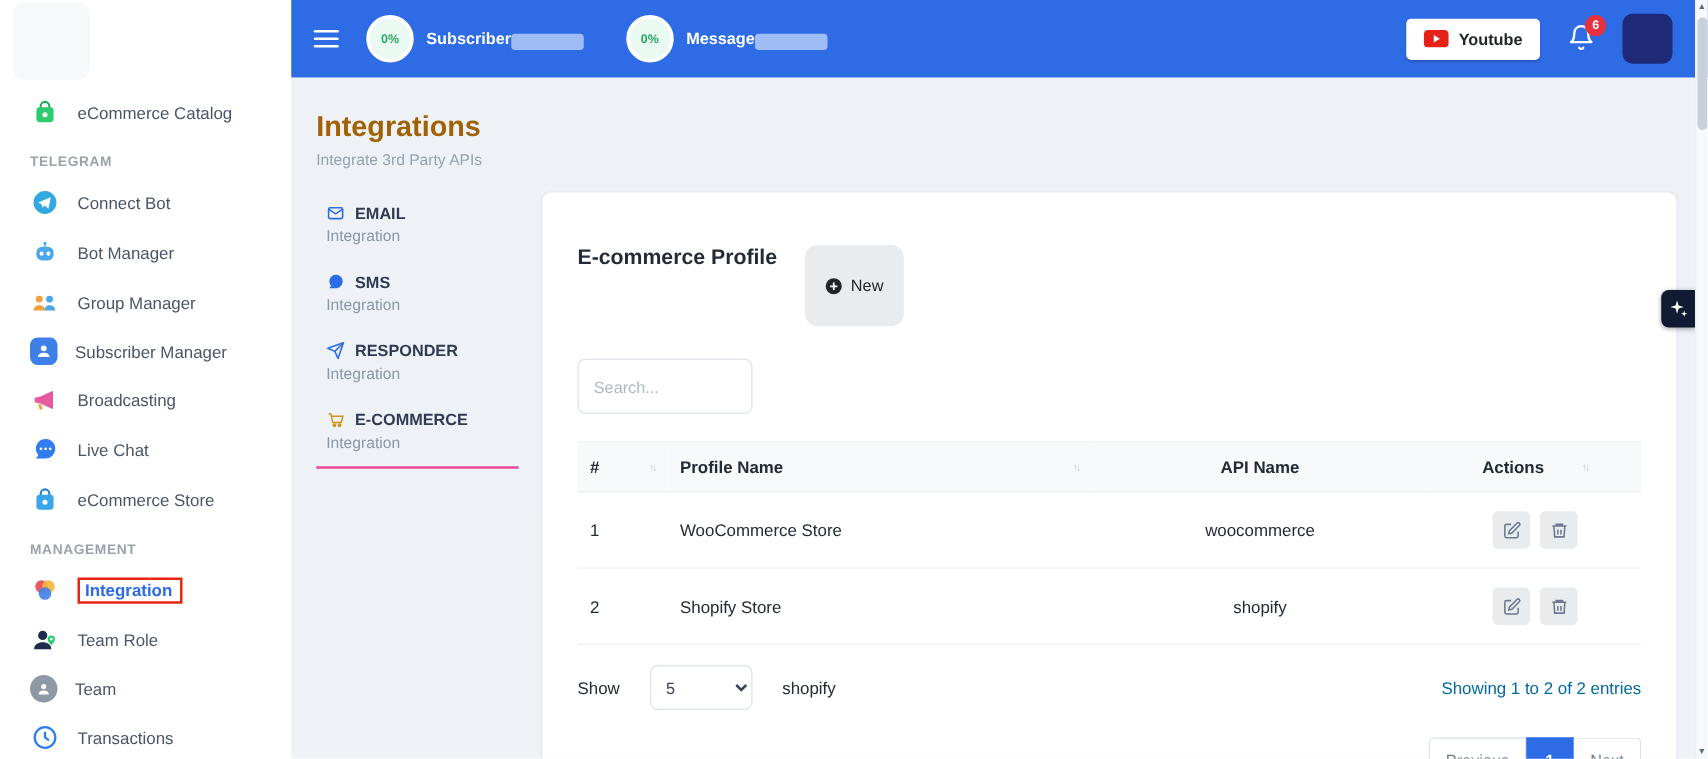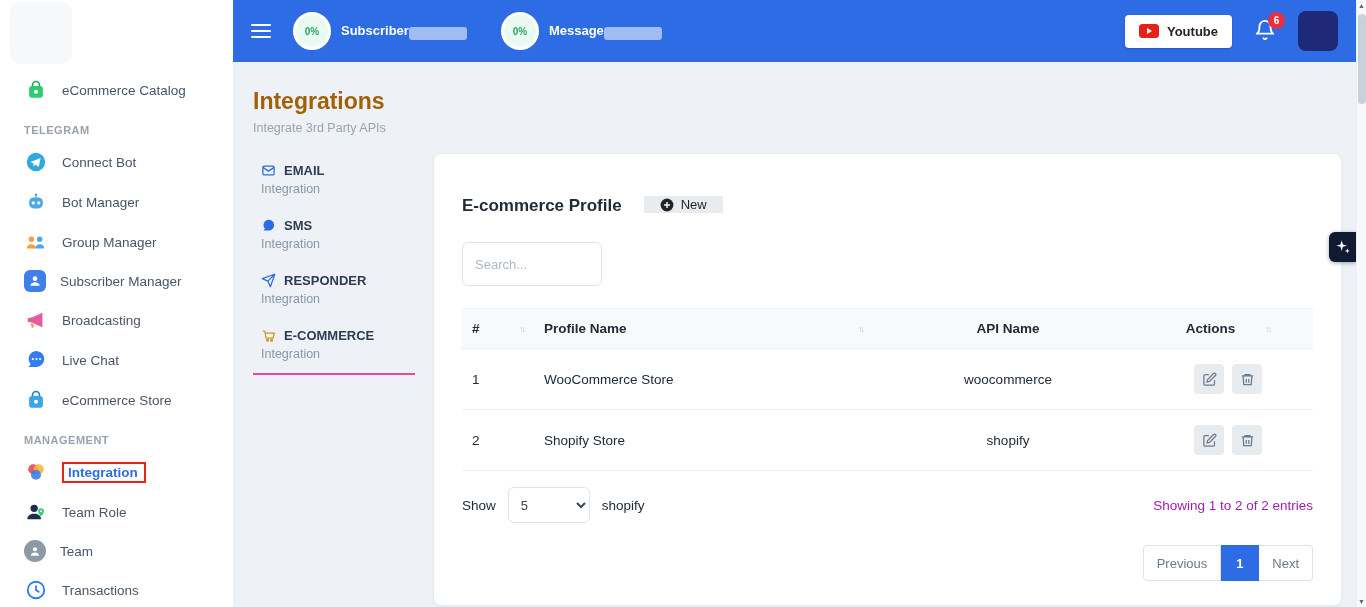--- a/index.html
+++ b/index.html
@@ -47,42 +47,42 @@
   .tabs-col { width:162px; flex:0 0 162px; }
   .tab { padding:10px 0 12px 8px; cursor:pointer; }
   .tab-line1 { display:flex; align-items:center; gap:8px; font-size:13px; font-weight:bold; color:#2f3b52; }
   .tab-line1 svg { width:15px; height:15px; }
   .tab-sub { font-size:12.5px; color:#8a97a6; margin-top:4px; }
   .tab.active { border-bottom:2px solid #ec4899; }
 
   .card { flex:1; margin-left:18px; background:#fff; border:1px solid #e7ecf2; border-radius:8px; padding:26px 28px 24px 28px; min-height:432px; box-shadow:0 1px 3px rgba(30,50,90,.04); }
   .card-head { display:flex; align-items:flex-start; gap:22px; margin-top:16px; }
   .card-title { font-size:17px; font-weight:bold; color:#222b36; }
-  .new-btn { display:flex; align-items:center; gap:7px; background:#e9ecef; border:none; border-radius:0; padding:1px 16px; font-size:13px; color:#212529; cursor:pointer; font-family:inherit; }
+  .new-btn { display:flex; align-items:center; gap:7px; background:#e9ecef; border:none; border-radius:10px; padding:25px 16px; font-size:13px; color:#212529; cursor:pointer; font-family:inherit; }
   .new-btn svg { width:14px; height:14px; }
   .search-input { margin-top:26px; width:140px; height:44px; border:1px solid #dde3ea; border-radius:6px; padding:0 12px; font-size:13px; color:#3a4555; font-family:inherit; outline:none; }
   .search-input::placeholder { color:#aeb8c2; }
 
   table.tbl { width:100%; border-collapse:collapse; margin-top:22px; }
   .tbl th { background:#f7f9fb; border-top:1px solid #eceff3; border-bottom:1px solid #eceff3; padding:12px 10px; font-size:13.5px; color:#222b36; text-align:left; }
   .tbl th .th-in { display:flex; align-items:center; justify-content:space-between; }
   .sort { font-size:9px; color:#c3cad2; letter-spacing:-2px; }
   .tbl td { padding:15px 10px; font-size:13.5px; color:#222b36; border-bottom:1px solid #eef1f4; }
   .col-num { width:72px; }
   .col-api { width:270px; text-align:center !important; }
   .col-act { width:170px; }
   td.center, th.center { text-align:center; }
   .act-wrap { display:flex; gap:8px; justify-content:center; }
   .ghost-btn { width:30px; height:30px; background:#e9ecef; border:none; border-radius:4px; display:flex; align-items:center; justify-content:center; cursor:pointer; color:#6b7a90; }
   .ghost-btn svg { width:15px; height:15px; }
 
   .tbl-footer { display:flex; align-items:center; justify-content:space-between; margin-top:16px; }
-  .show-wrap { display:flex; align-items:center; gap:12px; font-size:13.5px; color:#222b36; }
+  .show-wrap { display:flex; align-items:center; gap:24px; font-size:13.5px; color:#222b36; }
   .show-select { width:82px; height:36px; border:1px solid #dde3ea; border-radius:6px; font-size:13px; color:#3a4555; padding:0 8px; font-family:inherit; background:#fff; }
-  .showing-text { font-size:13.5px; color:#a21caf; }
+  .showing-text { font-size:13.5px; color:#0369a1; }
 
   .pager-row { display:flex; justify-content:flex-end; margin-top:22px; }
   .pager { display:flex; }
   .pg { min-width:38px; height:36px; display:flex; align-items:center; justify-content:center; border:1px solid #dde3ea; background:#fff; color:#6c7a89; font-size:13px; padding:0 13px; cursor:pointer; font-family:inherit; }
   .pg.prev { border-radius:4px 0 0 4px; }
   .pg.next { border-radius:0 4px 4px 0; border-left:none; }
   .pg.cur { background:#2d6ce5; border-color:#2d6ce5; color:#fff; font-weight:bold; border-left:none; }
 
   
   .ai-fab { position:absolute; right:10px; top:232px; width:27px; height:30px; background:#101b33; border-radius:6px 0 0 6px; display:flex; align-items:center; justify-content:center; z-index:30; cursor:pointer; box-shadow:0 1px 4px rgba(0,0,0,.35); }

